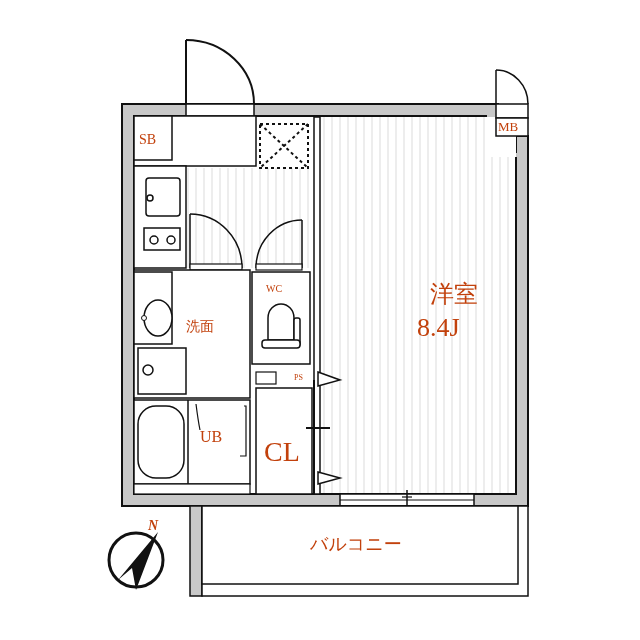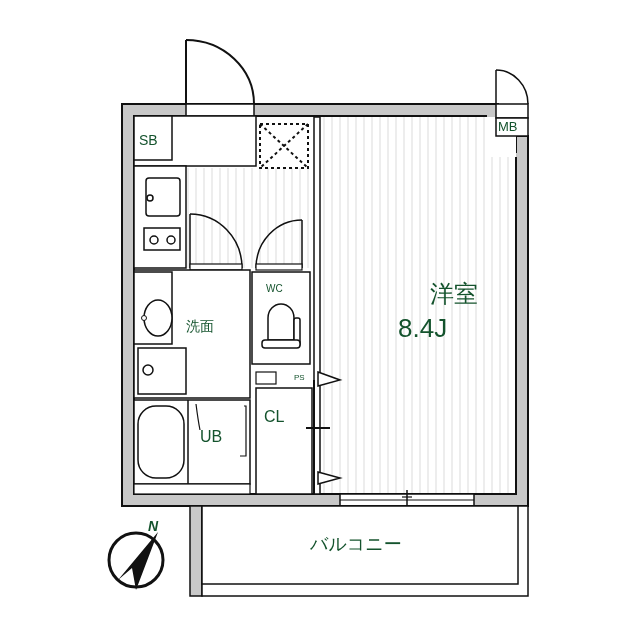--- a/index.html
+++ b/index.html
@@ -1,18 +1,18 @@
 <!DOCTYPE html>
 <html><head>
 <meta charset="utf-8">
 <style>
   html, body { margin:0; padding:0; background:#ffffff; }
   body { width:640px; height:640px; position:relative; overflow:hidden; font-family:"DejaVu Sans", sans-serif; }
   #plan { position:absolute; left:0; top:0; width:640px; height:640px; }
-  .lbl { position:absolute; color:#14532d; white-space:nowrap; font-family:Liberation Sans, sans-serif; }
+  .lbl { position:absolute; color:#c2410c; white-space:nowrap; font-family:Liberation Serif, serif; }
 </style>
 </head>
 <body>
 
 <svg id="plan" viewBox="0 0 640 640" xmlns="http://www.w3.org/2000/svg">
   <defs>
     <pattern id="stripes" width="8" height="8" patternUnits="userSpaceOnUse">
       <rect width="8" height="8" fill="#ffffff"></rect>
       <line x1="4" y1="0" x2="4" y2="8" stroke="#dcdcdc" stroke-width="1"></line>
     </pattern>
@@ -127,17 +127,17 @@
     <path d="M158,532 L118,580 L132,568 L136,590 Z" fill="#111"></path>
   </g>
 </svg>
 
 <div class="lbl" style="left:139px;top:132px;font-size:14px;">SB</div>
 <div class="lbl" style="left:498px;top:119px;font-size:13px;">MB</div>
 <div class="lbl" style="left:186px;top:318px;font-size:14px;">洗面</div>
 <div class="lbl" style="left:266px;top:283px;font-size:10px;">WC</div>
 <div class="lbl" style="left:258px;top:373px;font-size:8px;margin-left:36px;">PS</div>
 <div class="lbl" style="left:200px;top:428px;font-size:16px;">UB</div>
-<div class="lbl" style="left:264px;top:408px;font-size:16px;">CL</div>
+<div class="lbl" style="left:264px;top:436px;font-size:28px;">CL</div>
 <div class="lbl" style="left:390px;top:278px;font-size:24px;margin-left:40px;">洋室</div>
-<div class="lbl" style="left:398px;top:313px;font-size:26px;">8.4J</div>
+<div class="lbl" style="left:390px;top:313px;font-size:26px;padding-left:27px;">8.4J</div>
 <div class="lbl" style="left:310px;top:532px;font-size:18px;">バルコニー</div>
 <div class="lbl" style="left:148px;top:518px;font-size:14px;font-style:italic;font-weight:bold;">N</div>
 
 </body></html>

